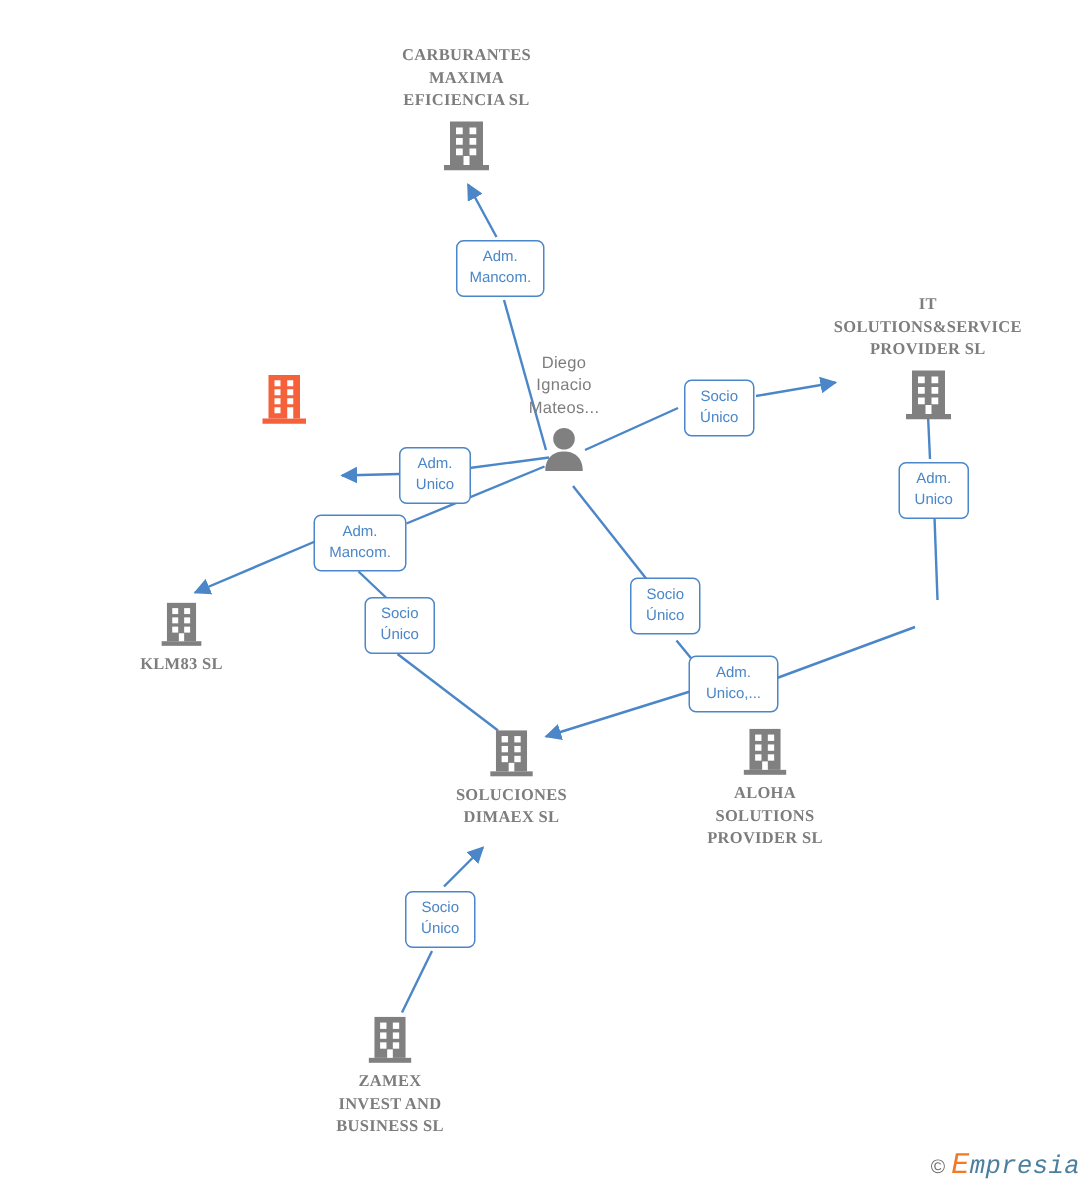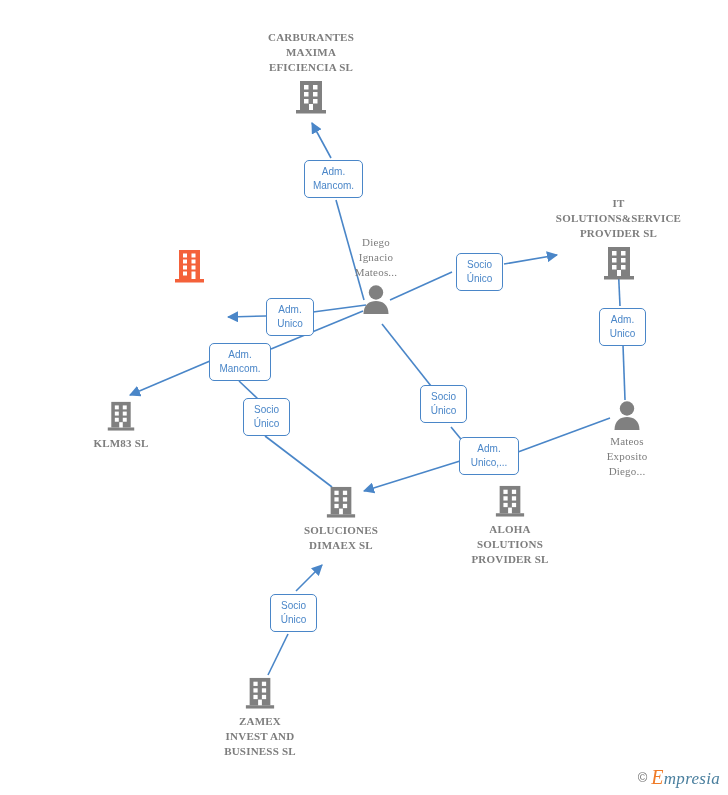--- a/index.html
+++ b/index.html
@@ -18,21 +18,21 @@
   .node .label{
     margin-top:4px;
     font-size:11px;
     line-height:15px;
     color:#7d7d7d;
     text-align:center;
     white-space:pre-line;
     letter-spacing:.2px;
   }
   .node.company .label{font-weight:bold;font-family:Liberation Serif, serif;}
-  .node.person .label{font-weight:normal;color:#7d7d7d;font-family:Liberation Serif, serif;}
+  .node.person .label{font-weight:normal;color:#7d7d7d;}
   .node.highlight .label{color:#6f6f6f;font-weight:bold;}
   .node.label-above{flex-direction:column-reverse;}
   .node.label-above .label{margin-top:0;margin-bottom:4px;}
 
   .edge-label{
     position:absolute;
     background:#ffffff;
     border:1px solid #4a86c8;
     border-radius:5px;
     color:#4a86c8;
@@ -44,21 +44,21 @@
     box-sizing:border-box;
   }
 
   .watermark{
     position:absolute;right:8px;bottom:6px;
     display:flex;align-items:center;gap:4px;
     font-size:15px;
   }
   .watermark .c{color:#6f6f6f;font-size:13px;}
   .watermark .word{
-    font-family:Liberation Serif, serif;
+    font-family:Liberation Mono, monospace;
     font-style:italic;
     color:#4a7f9e;
     font-size:17px;
     letter-spacing:.3px;
   }
   .watermark .word .cap{color:#ef7b28;font-size:20px;}
 </style>
 </head>
 <body>
 
@@ -248,31 +248,20 @@
       <svg width="32" height="30" viewBox="0 0 32 30" xmlns="http://www.w3.org/2000/svg">
         <circle cx="16" cy="8.5" r="7.2" fill="#808080"></circle>
         <path d="M 3.5 30 C 3.5 20.5 9.5 17 16 17 C 22.5 17 28.5 20.5 28.5 30 Z" fill="#808080"></path>
       </svg>
     </span>
     <span class="label">Diego
 Ignacio
 Mateos...</span>
   </div>
 
-  <div class="node person" style="left:586px;top:400px;width:82px;">
-    <span class="glyph">
-      <svg width="32" height="30" viewBox="0 0 32 30" xmlns="http://www.w3.org/2000/svg">
-        <circle cx="16" cy="8.5" r="7.2" fill="#808080"></circle>
-        <path d="M 3.5 30 C 3.5 20.5 9.5 17 16 17 C 22.5 17 28.5 20.5 28.5 30 Z" fill="#808080"></path>
-      </svg>
-    </span>
-    <span class="label">Mateos
-Exposito
-Diego...</span>
-  </div>
 
   <div class="edge-label" style="left:304px;top:160px;width:59px;">Adm.
 Mancom.</div>
 
   <div class="edge-label" style="left:266px;top:298px;width:48px;">Adm.
 Unico</div>
 
   <div class="edge-label" style="left:209px;top:343px;width:62px;">Adm.
 Mancom.</div>
 

